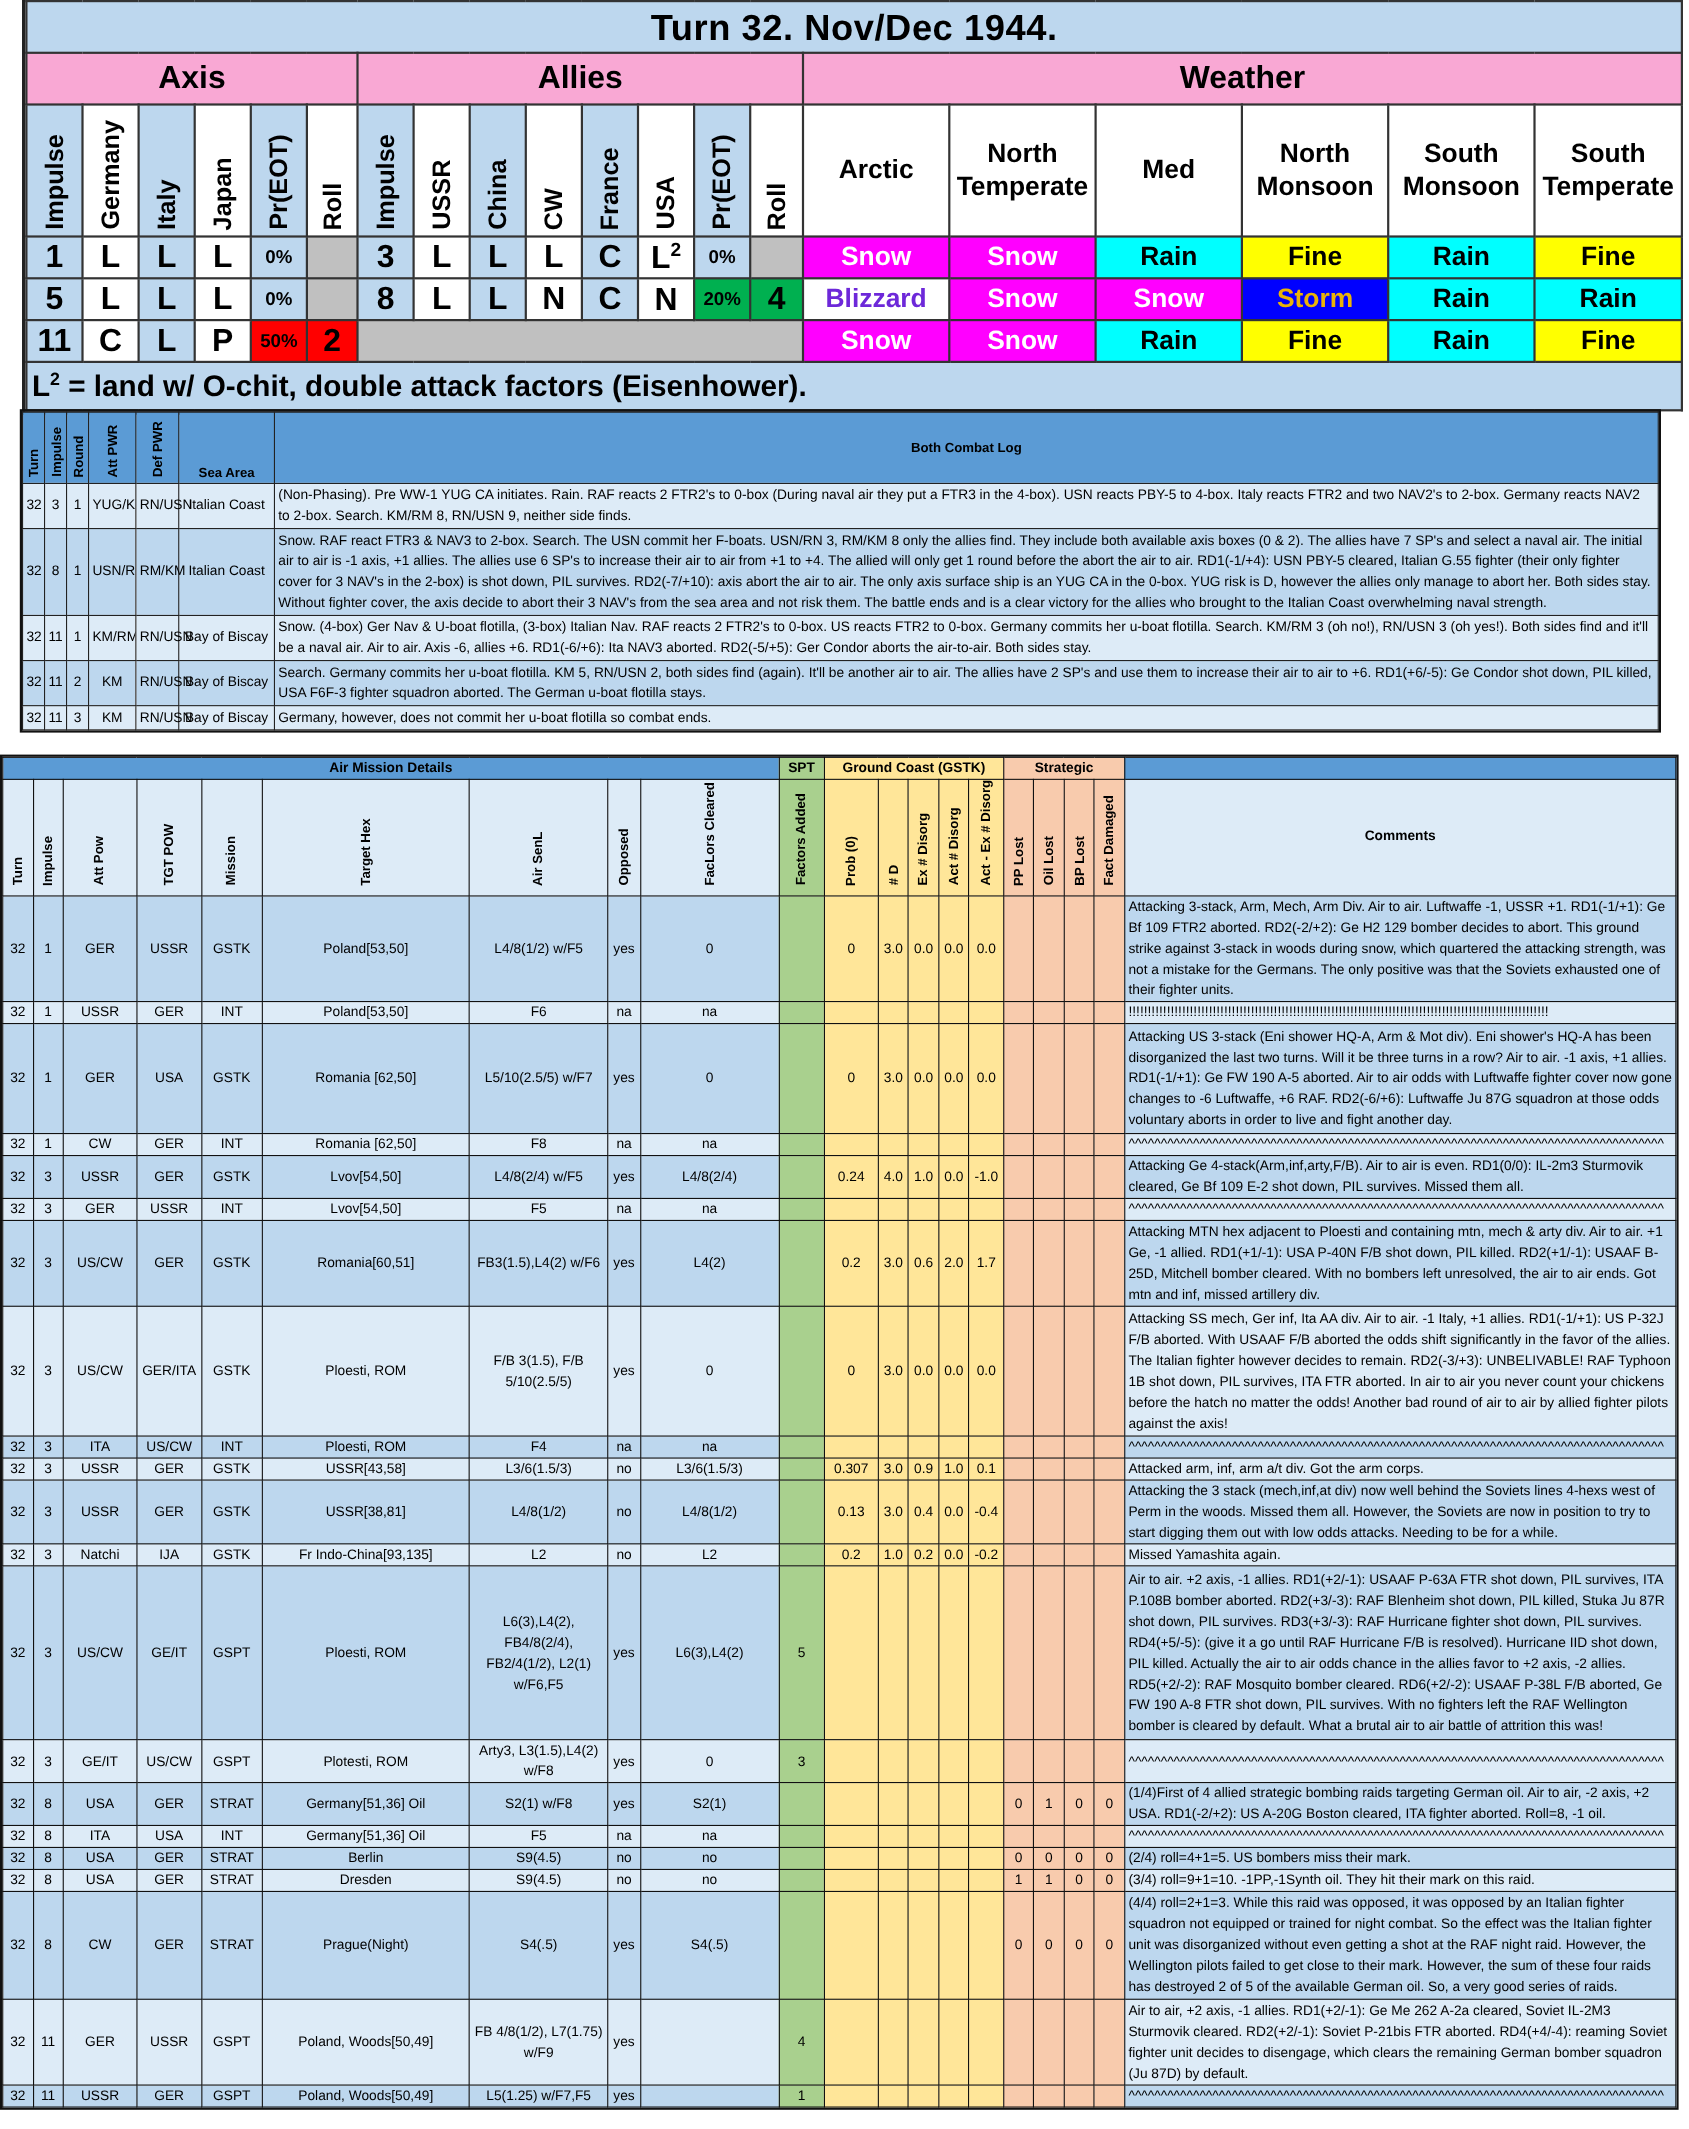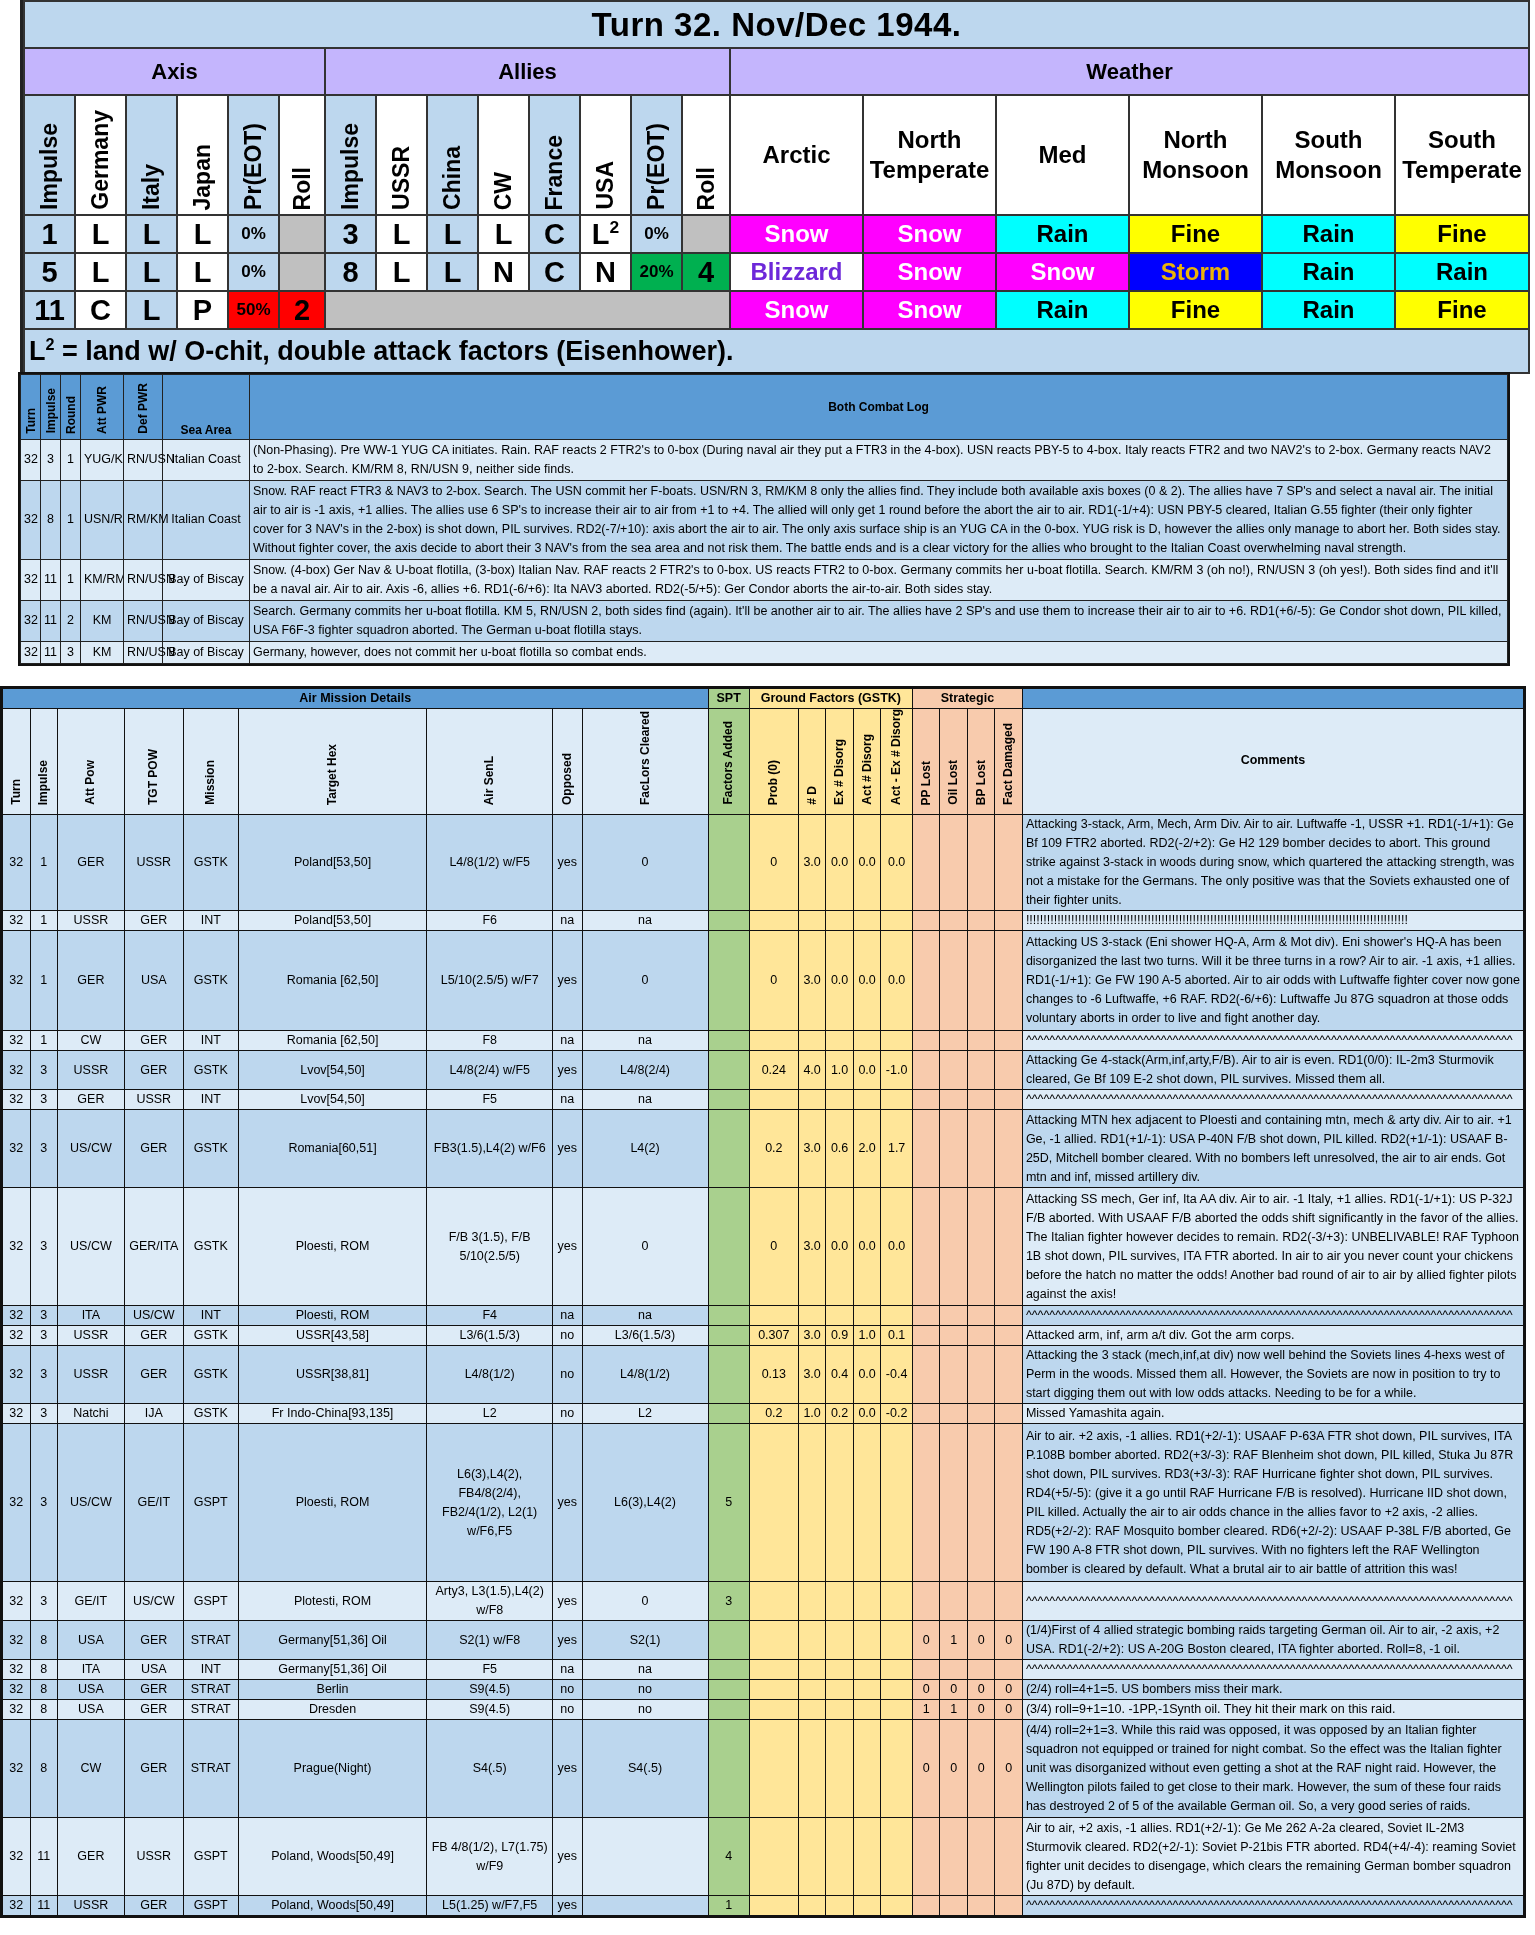--- a/index.html
+++ b/index.html
@@ -4,21 +4,21 @@
 <style>
   * { box-sizing: border-box; }
   html, body { margin: 0; padding: 0; background: #ffffff; }
   body { width: 1535px; height: 1935px; position: relative; overflow: hidden; font-family: "Liberation Sans", sans-serif; }
 
   
   #summary { position: absolute; left: 20px; top: 0; width: 1490px; border: 3px solid #222; border-top: none; background: #fff; }
   #summary table { border-collapse: collapse; width: 100%; table-layout: fixed; padding-left: 21px; }
   #summary td { border: 2px solid #333; text-align: center; padding: 0; }
   .title-row td { background: #bdd7ee; font-weight: bold; font-size: 33px; height: 47px; letter-spacing: 0.5px; }
-  .group-row td { font-weight: bold; font-size: 22px; height: 47px; background: #c4b5fd; }
+  .group-row td { font-weight: bold; font-size: 29px; height: 47px; background: #f9a8d4; }
   .hdr-row td { height: 120px; vertical-align: bottom; }
   .hdr-row td.rot { background: #bdd7ee; }
   .hdr-row td.rot.w { background: #fff; }
   .rot span { display: inline-block; writing-mode: vertical-rl; transform: rotate(180deg); font-weight: bold; font-size: 23px; padding-bottom: 6px; }
   .hdr-row td.wx { font-weight: bold; font-size: 24px; vertical-align: middle; line-height: 30px; background: #fff; }
   .data-row td { height: 38px; font-weight: bold; font-size: 29px; }
   .data-row td.b { background: #bdd7ee; }
   .data-row td.w { background: #fff; }
   .data-row td.pct { font-size: 17px; }
   .data-row td.gray { background: #c0c0c0; }
@@ -279,21 +279,21 @@
       <col style="width:14px">
         <col style="width:14px">
         <col style="width:14px">
         <col style="width:14px">
       <col style="width:255px">
     </colgroup>
     <thead>
       <tr class="grp">
         <th colspan="9" class="blue">Air Mission Details</th>
         <th class="green">SPT</th>
-        <th colspan="5" class="yellow">Ground Factors (GSTK)</th>
+        <th colspan="5" class="yellow">Ground Coast (GSTK)</th>
         <th colspan="4" class="orange">Strategic</th>
         <th class="blue"></th>
       </tr>
       <tr class="hdr" id="air-hdr">
           <th class=""><span>Turn</span></th>
           <th class=""><span>Impulse</span></th>
           <th class=""><span>Att Pow</span></th>
           <th class=""><span>TGT POW</span></th>
           <th class=""><span>Mission</span></th>
           <th class=""><span>Target Hex</span></th>

